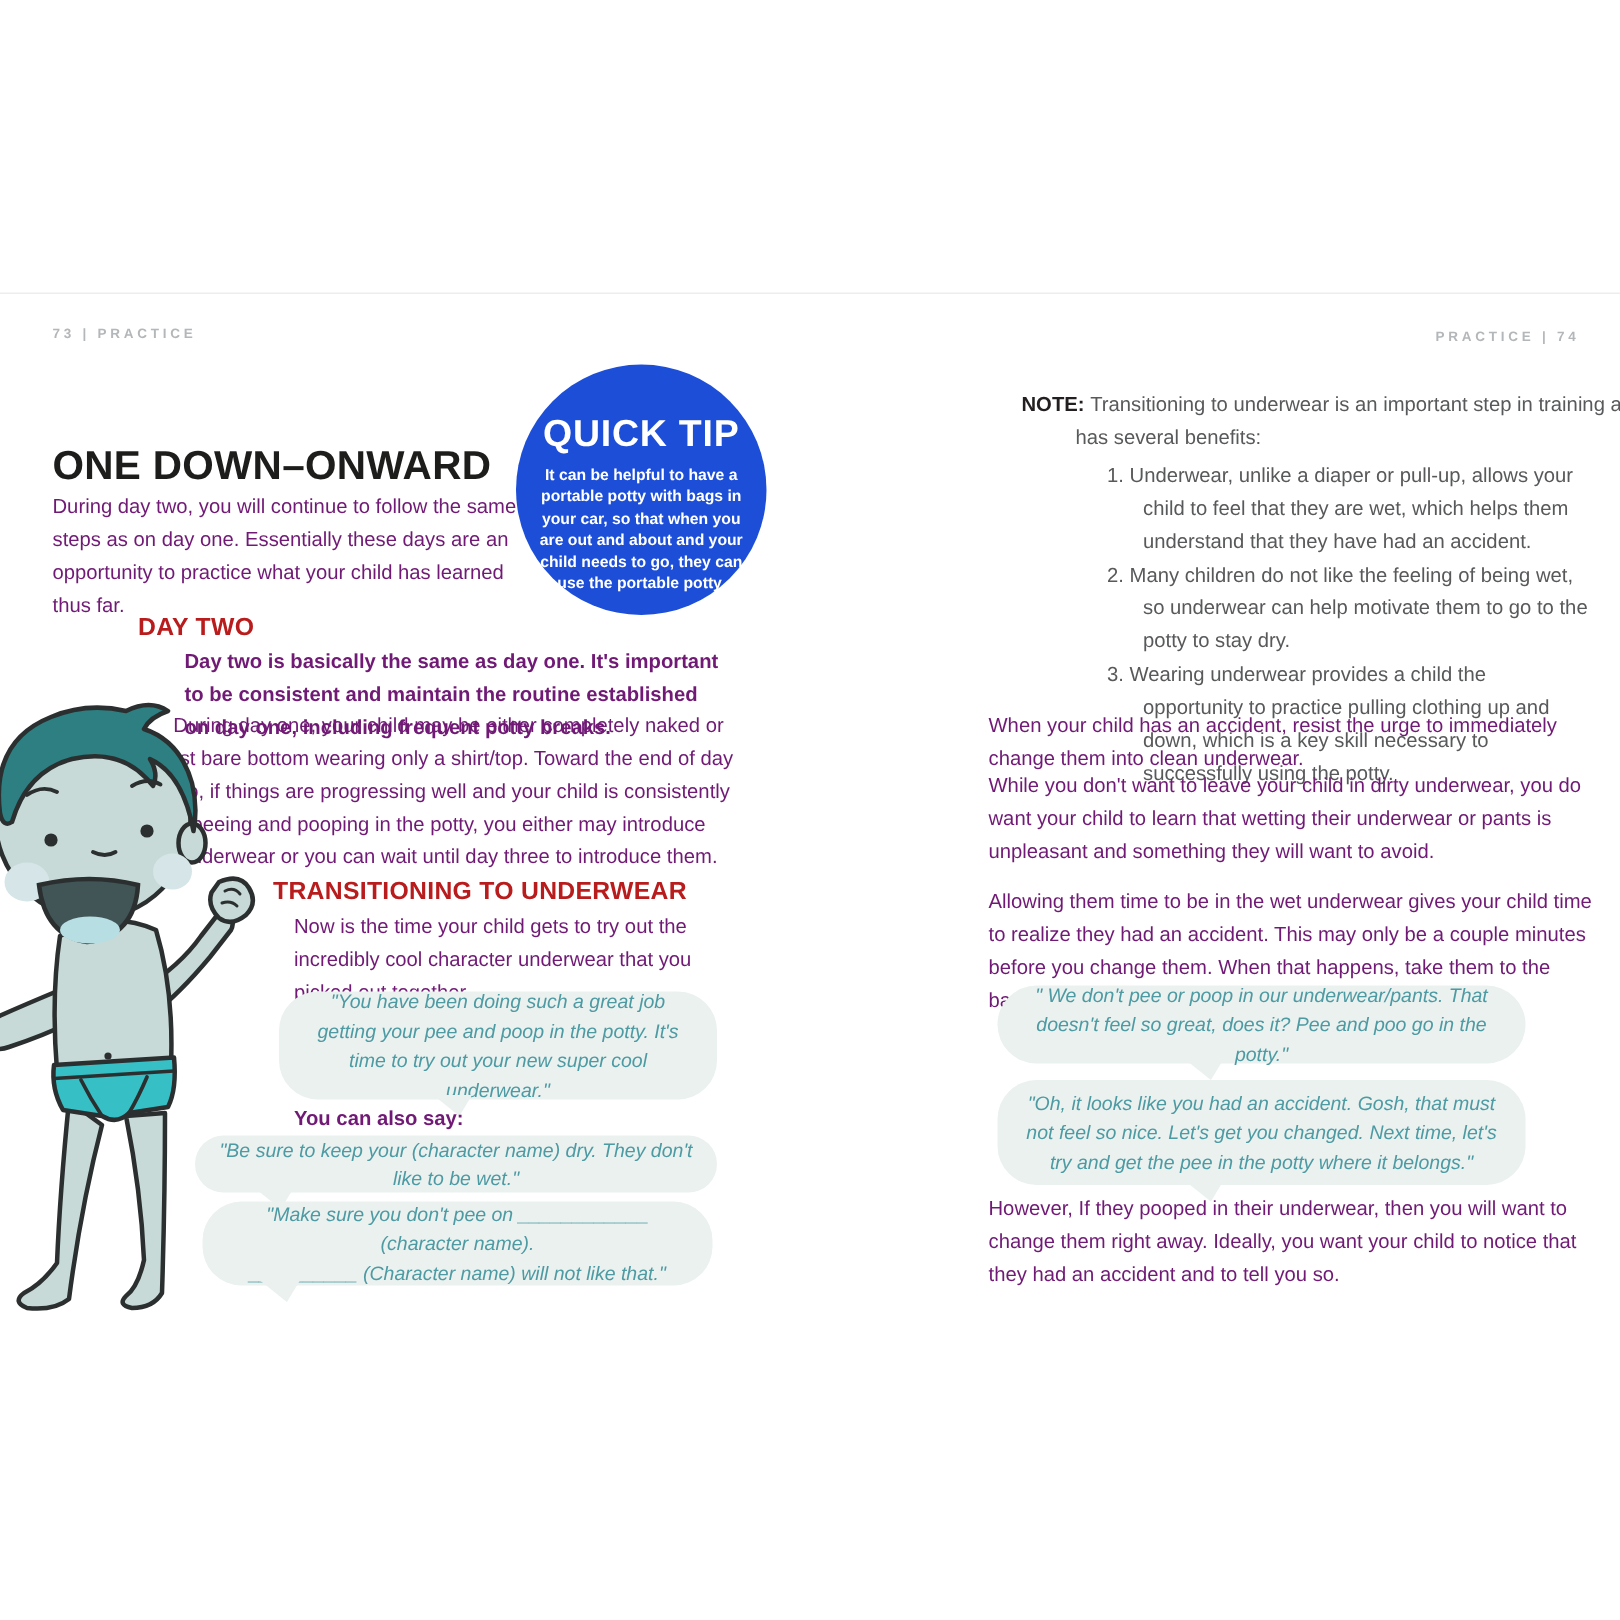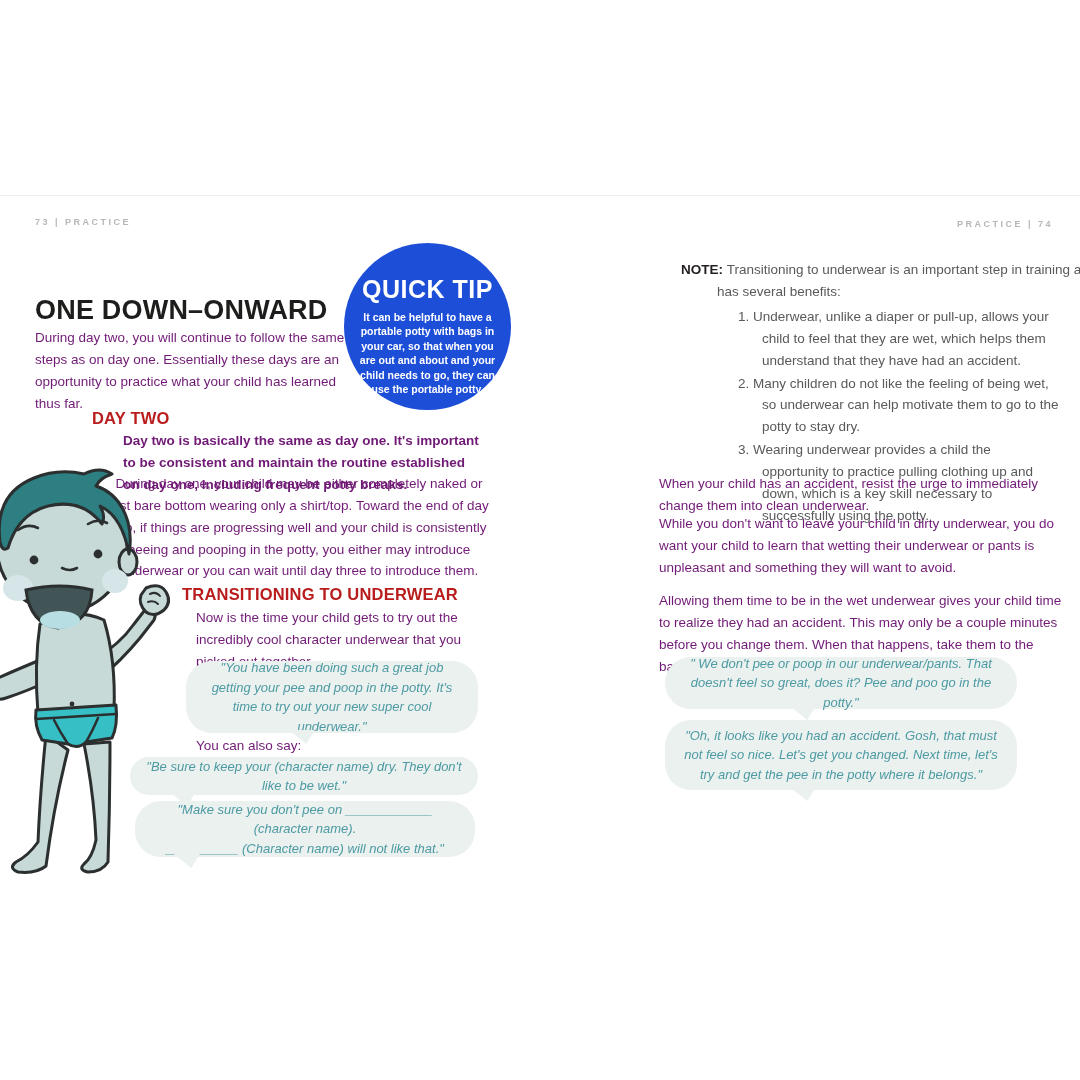--- a/index.html
+++ b/index.html
@@ -74,21 +74,21 @@
   <div class="abs sec-head" style="left:147px;top:370px;">TRANSITIONING TO UNDERWEAR</div>
   <div class="abs" style="left:161px;top:392px;width:300px;">
     <div class="body-txt">Now is the time your child gets to try out the incredibly cool character underwear that you picked out together.</div>
     <div class="body-txt">You can say:</div>
   </div>
 
   <div class="bubble tail-m" style="left:151px;top:446px;width:292px;height:72px;padding:10px 18px;">
     <span>"You have been doing such a great job getting your pee and poop in the potty. It's time to try out your new super cool underwear."</span>
   </div>
 
-  <div class="abs body-txt" style="left:161px;top:520px;">You can also say:</div>
+  <div class="abs body-txt" style="left:161px;top:520px;font-weight:bold;">You can also say:</div>
 
   <div class="bubble tail-l" style="left:95px;top:542px;width:348px;height:38px;padding:8px 14px;">
     <span>"Be sure to keep your (character name) dry. They don't like to be wet."</span>
   </div>
 
   <div class="bubble tail-l" style="left:100px;top:586px;width:340px;height:56px;padding:8px 16px;">
     <div>"Make sure you don't pee on ____________ (character name).</div>
     <div>__________ (Character name) will not like that."</div>
   </div>
 </div>
@@ -152,13 +152,14 @@
   <div class="abs body-txt" style="left:34px;top:375px;width:408px;">Allowing them time to be in the wet underwear gives your child time to realize they had an accident. This may only be a couple minutes before you change them. When that happens, take them to the bathroom to change them, saying:</div>
 
   <div class="bubble tail-m" style="left:40px;top:442px;width:352px;height:52px;padding:8px 20px;">
     <span>" We don't pee or poop in our underwear/pants. That doesn't feel so great, does it? Pee and poo go in the potty."</span>
   </div>
 
   <div class="bubble tail-m" style="left:40px;top:505px;width:352px;height:70px;padding:8px 16px;">
     <span>"Oh, it looks like you had an accident. Gosh, that must not feel so nice. Let's get you changed. Next time, let's try and get the pee in the potty where it belongs."</span>
   </div>
 
+  <div class="abs body-txt" style="left:34px;top:580px;width:406px;">However, If they pooped in their underwear, then you will want to change them right away. Ideally, you want your child to notice that they had an accident and to tell you so.</div>
 </div>
 
 </body></html>

